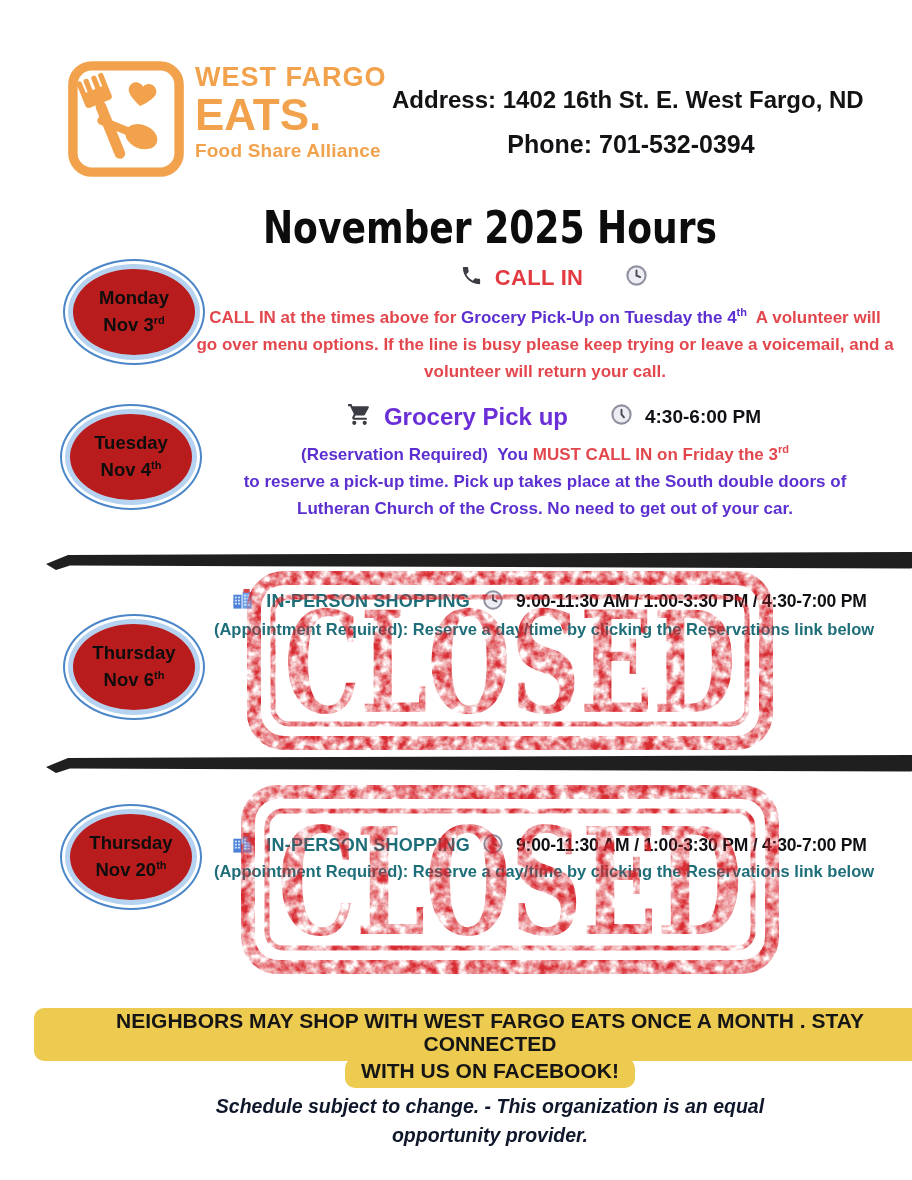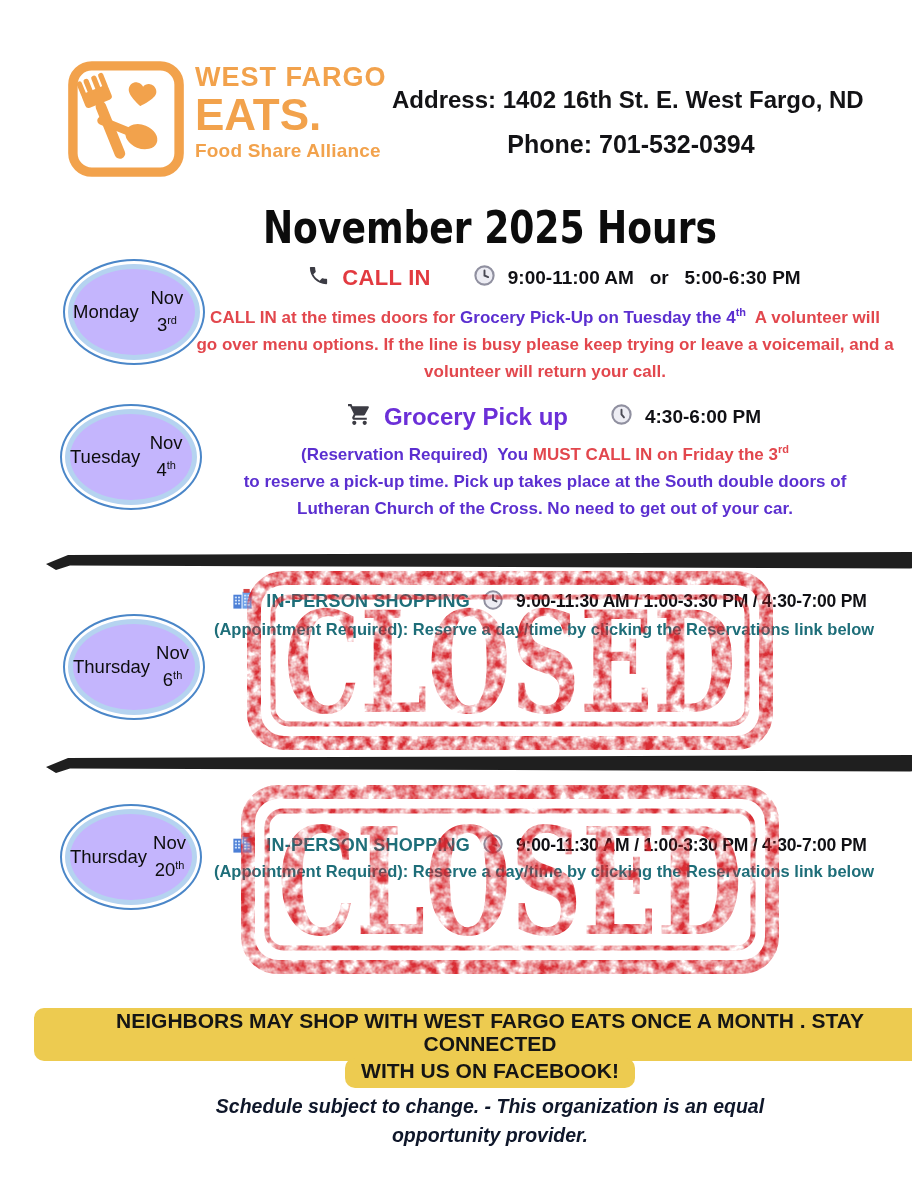--- a/index.html
+++ b/index.html
@@ -15,22 +15,22 @@
   .logo-sub{font-size:19px;font-weight:bold;margin-top:4px;letter-spacing:0.2px;}
   .hdr-address{left:358px;top:86px;width:554px;text-align:left;font-size:24px;font-weight:bold;color:#131316;}
   .hdr-phone{left:320px;top:130px;width:554px;text-align:center;font-size:25px;font-weight:bold;color:#131316;}
 
   
   .page-title{left:0;top:202px;width:912px;text-align:center;font-size:44px;font-weight:bold;
               font-family:"DejaVu Sans",sans-serif;transform:scaleX(0.82);color:#0c0c0c;}
 
   
   .badge{width:122px;height:86px;border-radius:50%;border:5px solid #B5D3F0;outline:2px solid #4A86C8;
-         outline-offset:3px;background:#c4b5fd;display:flex;align-items:center;
-         justify-content:center;text-align:center;font-size:18.5px;font-weight:400;color:#0d0d0d;line-height:1.45;}
+         outline-offset:3px;background:#b91c1c;display:flex;flex-direction:column;align-items:center;
+         justify-content:center;text-align:center;font-size:18.5px;font-weight:700;color:#0d0d0d;line-height:1.45;}
   .badge sup{font-size:11px;}
   .b1{left:34px;top:264px;} .b2{left:31px;top:409px;} .b3{left:34px;top:619px;} .b4{left:31px;top:809px;}
 
   
   .heading{display:flex;align-items:center;justify-content:center;gap:12px;text-align:center;}
   .h1{left:150px;top:264px;width:740px;}
   .h2{left:150px;top:402px;width:740px;}
   .h3{left:125px;top:588px;width:780px;}
   .h4{left:125px;top:832px;width:780px;}
   .lead-red{color:#E23A40;font-size:22px;font-weight:bold;letter-spacing:0.3px;}
@@ -117,25 +117,24 @@
         </svg>
     </span>
     <span class="lead-red">CALL IN</span>
     <span class="gap"></span>
     <span class="icon">
       <svg width="23" height="23" viewBox="0 0 24 24">
           <circle cx="12" cy="12" r="9.5" fill="#EDEDF4" stroke="#9090A0" stroke-width="2.2"></circle>
           <path d="M12 6.8V12l3.8 1.6" fill="none" stroke="#4A4A55" stroke-width="2" stroke-linecap="round"></path>
         </svg>
     </span>
-    <span class="times">9:00-11:00 AM   or   5:00-6:30 PM</span>
   </div>
 
   <div class="abs para p1">
-    <div><span class="red">CALL IN at the times doors for </span><span class="purple">Grocery Pick-Up on Tuesday the 4</span><sup class="purple">th</sup><span class="red" style="white-space:pre-wrap">  A volunteer will</span></div>
+    <div><span class="red">CALL IN at the times above for </span><span class="purple">Grocery Pick-Up on Tuesday the 4</span><sup class="purple">th</sup><span class="red" style="white-space:pre-wrap">  A volunteer will</span></div>
     <div class="red">go over menu options. If the line is busy please keep trying or leave a voicemail, and a</div>
     <div class="red">volunteer will return your call.</div>
   </div>
 
   <div class="abs badge b2">
     <div>Tuesday</div>
     <div><span>Nov 4</span><sup>th</sup></div>
   </div>
 
   <div class="abs heading h2">

